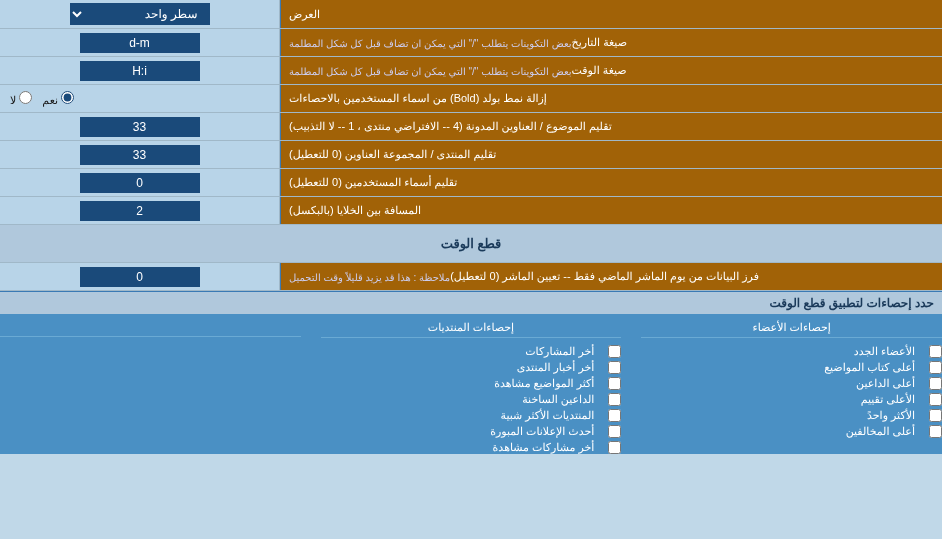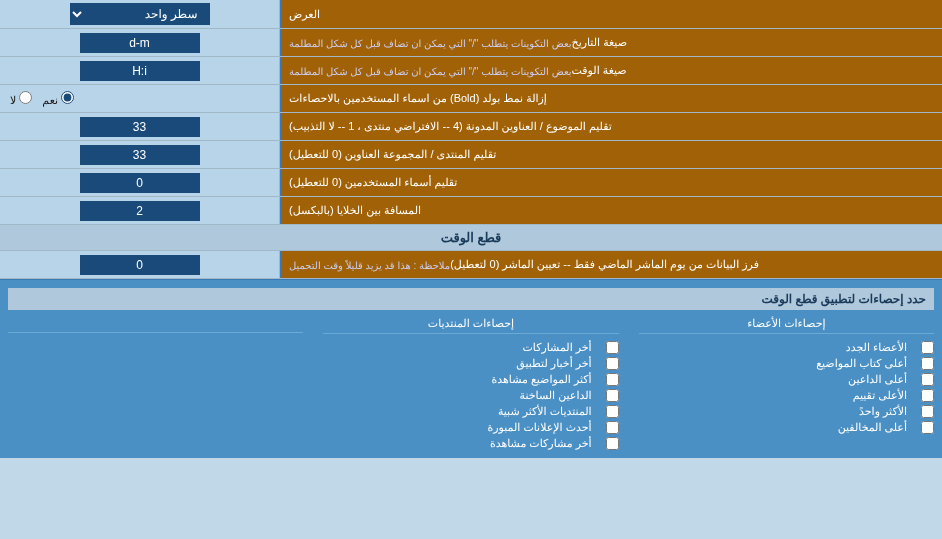--- a/index.html
+++ b/index.html
@@ -61,21 +61,21 @@
       border: none;
       padding: 3px 8px;
       width: 140px;
       font-size: 12px;
     }
     .section-header {
       background: #b0c8dc;
       color: #1a3a5a;
       text-align: center;
       font-weight: bold;
-      padding: 5px;
+      padding: 11px;
       border-bottom: 1px solid #a0b8c8;
       font-size: 13px;
     }
     .radio-row {
       display: flex;
       align-items: center;
       justify-content: flex-end;
       gap: 10px;
       padding: 4px 10px;
       width: 280px;
@@ -84,21 +84,20 @@
     }
     .radio-row label {
       color: #1a1a1a;
       font-size: 11px;
     }
     .radio-row input[type="radio"] {
       accent-color: #1a4a7a;
     }
     .checkboxes-section {
       background: #4a90c4;
-      padding: 8px;
       border-top: 1px solid #3a7ab4;
     }
     .checkboxes-title {
       background: #b0c8dc;
       color: #1a3a5a;
       text-align: right;
       font-weight: bold;
       padding: 4px 8px;
       font-size: 12px;
       margin-bottom: 4px;
@@ -284,21 +283,21 @@
       </div>
 
       <div class="checkbox-col">
         <div class="col-header">إحصاءات المنتديات</div>
         <div class="checkbox-item">
           <input type="checkbox" style="">
           <span>أخر المشاركات</span>
         </div>
         <div class="checkbox-item">
           <input type="checkbox" style="">
-          <span>أخر أخبار لتطبيق</span>
+          <span>أخر أخبار المنتدى</span>
         </div>
         <div class="checkbox-item">
           <input type="checkbox" style="">
           <span>أكثر المواضيع مشاهدة</span>
         </div>
         <div class="checkbox-item">
           <input type="checkbox" style="">
           <span>الداعين الساخنة</span>
         </div>
         <div class="checkbox-item">

